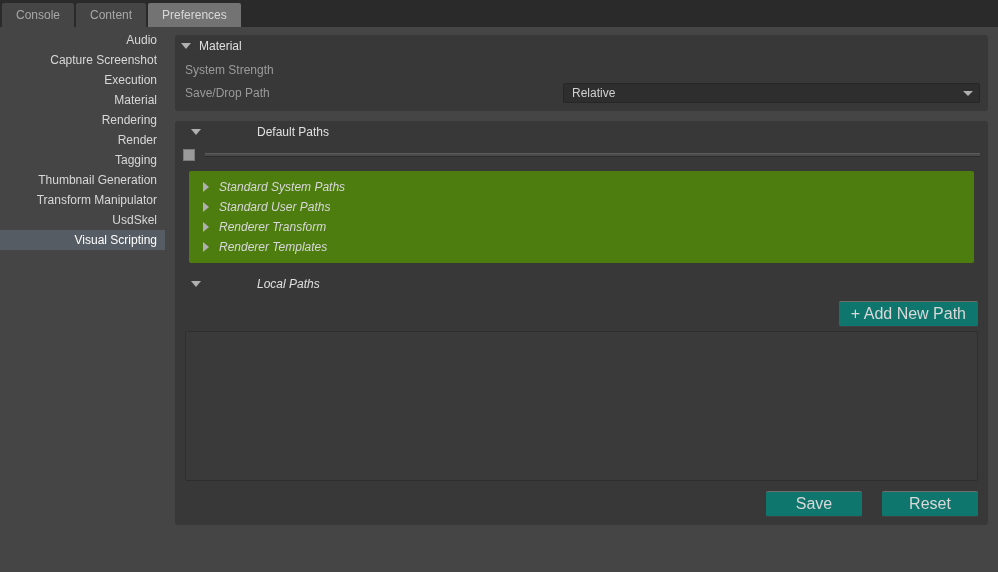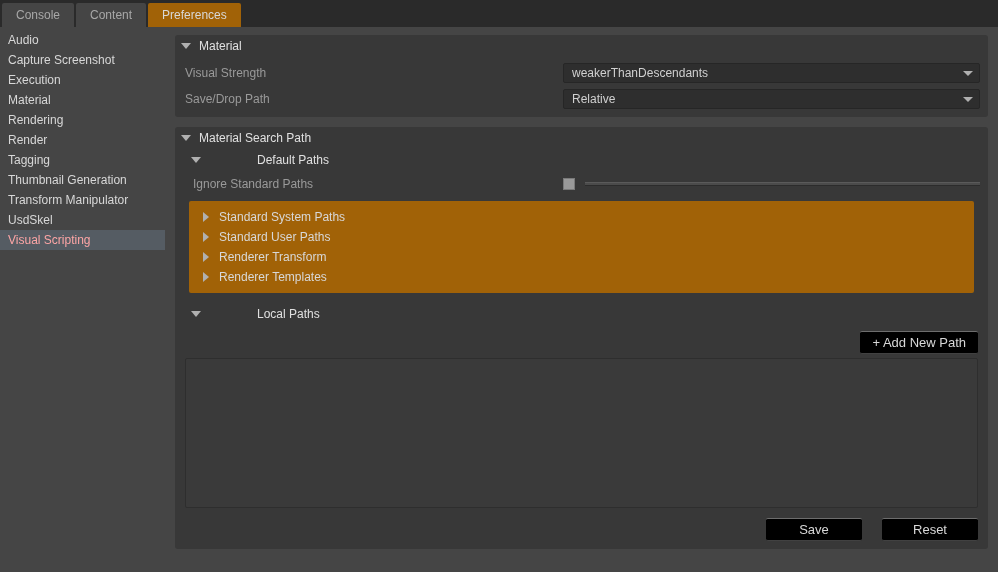--- a/index.html
+++ b/index.html
@@ -23,44 +23,45 @@
     background: #454545;
     color: #a8a8a8;
     margin-right: 2px;
     border-radius: 2px 2px 0 0;
     cursor: pointer;
     font-size: 12px;
     line-height: 14px;
     text-align: right;
   }
   .tab.active {
-    background: #a16207;
+    background: #737373;
     color: #d8d8d8;
   }
   
   .split {
     display: flex;
     height: calc(100% - 27px);
     background: #454545;
   }
   .sidebar {
     width: 165px;
     background: #454545;
     padding-top: 3px;
     padding-left: 0;
+    text-align: right;
   }
   .sidebar-item {
     padding: 3px 8px;
     color: #d8d8d8;
     cursor: pointer;
     line-height: 14px;
   }
   .sidebar-item.active {
     background: #555c63;
-    color: #fca5a5;
+    color: #ffffff;
   }
   .content {
     flex: 1;
     padding: 8px 10px 8px 10px;
     overflow: auto;
     position: relative;
   }
   .panel {
     background: #383838;
     border-radius: 3px;
@@ -130,36 +131,37 @@
     cursor:pointer;
     border:1px solid #7a7a7a;
   }
   .track {
     flex:1; height:4px; margin-left:10px;
     background: linear-gradient(to bottom,#4b4b4b,#4b4b4b);
     border-top:1px solid #5a5a5a;
     border-bottom:1px solid #2c2c2c;
   }
   .foldlist {
-    background:#a16207;
+    background:#4d7c0f;
     padding:6px 0;
     margin:10px 6px 0 6px;
     border-radius:2px;
+    font-style:italic;
   }
   .fold-item {
     display:flex; align-items:center;
     padding:3px 12px;
     color:#d8d8d8;
     cursor:pointer;
   }
   .fold-item .tri.closed { margin-right:10px; }
   .addbtn-row { display:flex; justify-content:flex-end; margin:6px 0 4px 0; padding-right:2px;}
   .btn {
-    background:#000000; color:#d8d8d8;
-    padding:3px 12px; font-size:13px;
+    background:#0f766e; color:#d8d8d8;
+    padding:3px 12px; font-size:16px;
     border-radius:2px; cursor:pointer;
     min-width:90px; text-align:center;
     border-top:1px solid #6d6d6d;
     border-bottom:1px solid #414141;
   }
   .emptybox {
     background:#3a3a3a;
     height:150px;
     border:1px solid #2e2e2e;
     border-radius:2px;
@@ -193,48 +195,39 @@
 
   <div class="content">
 
     <div class="panel">
       <div class="panel-header">
         <span class="tri"></span>
         <span>Material</span>
       </div>
       <div class="panel-body">
         <div class="row">
-          <div class="label">Visual Strength</div>
-          <div class="combo">
-            <span>weakerThanDescendants</span>
-            <span class="chev"></span>
-          </div>
+          <div class="label">System Strength</div>
         </div>
         <div class="row">
           <div class="label">Save/Drop Path</div>
           <div class="combo">
             <span>Relative</span>
             <span class="chev"></span>
           </div>
         </div>
       </div>
     </div>
 
     <div class="panel">
-      <div class="panel-header">
-        <span class="tri"></span>
-        <span>Material Search Path</span>
-      </div>
       <div class="panel-body">
         <div class="sub-header sub">
           <span class="tri"></span>
           <span>Default Paths</span>
         </div>
         <div class="row-checkbox">
-          <div class="label">Ignore Standard Paths</div>
           <div class="checkbox"></div>
           <div class="track"></div>
         </div>
 
         <div class="foldlist">
           <div class="fold-item">
             <span class="tri closed"></span>
             <span>Standard System Paths</span>
           </div>
           <div class="fold-item">
@@ -244,21 +237,21 @@
           <div class="fold-item">
             <span class="tri closed"></span>
             <span>Renderer Transform</span>
           </div>
           <div class="fold-item">
             <span class="tri closed"></span>
             <span>Renderer Templates</span>
           </div>
         </div>
 
-        <div class="sub-header sub" style="margin-top:10px;">
+        <div class="sub-header sub" style="margin-top:10px;font-style:italic;">
           <span class="tri"></span>
           <span>Local Paths</span>
         </div>
         <div class="addbtn-row">
           <div class="btn">+ Add New Path</div>
         </div>
         <div class="emptybox"></div>
 
         <div class="button-row">
           <div class="btn" style="min-width:96px;">Save</div>

